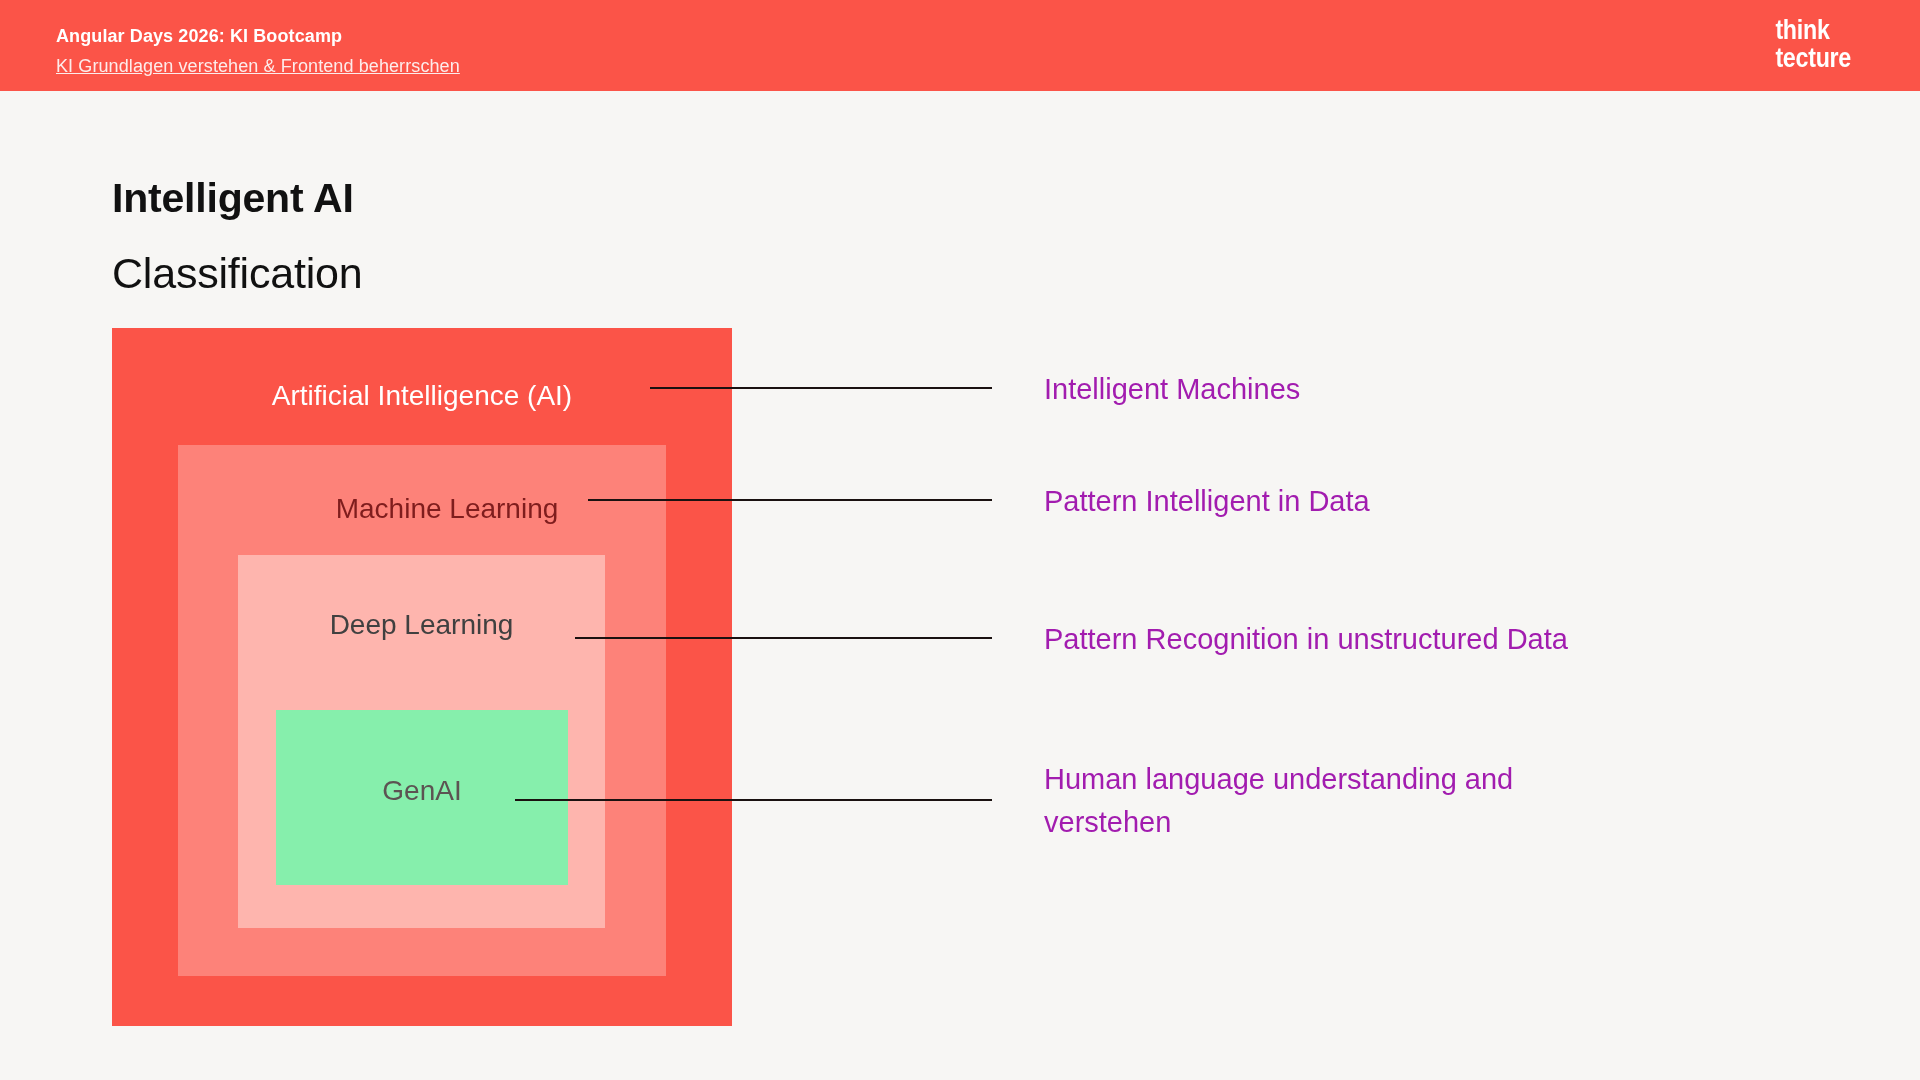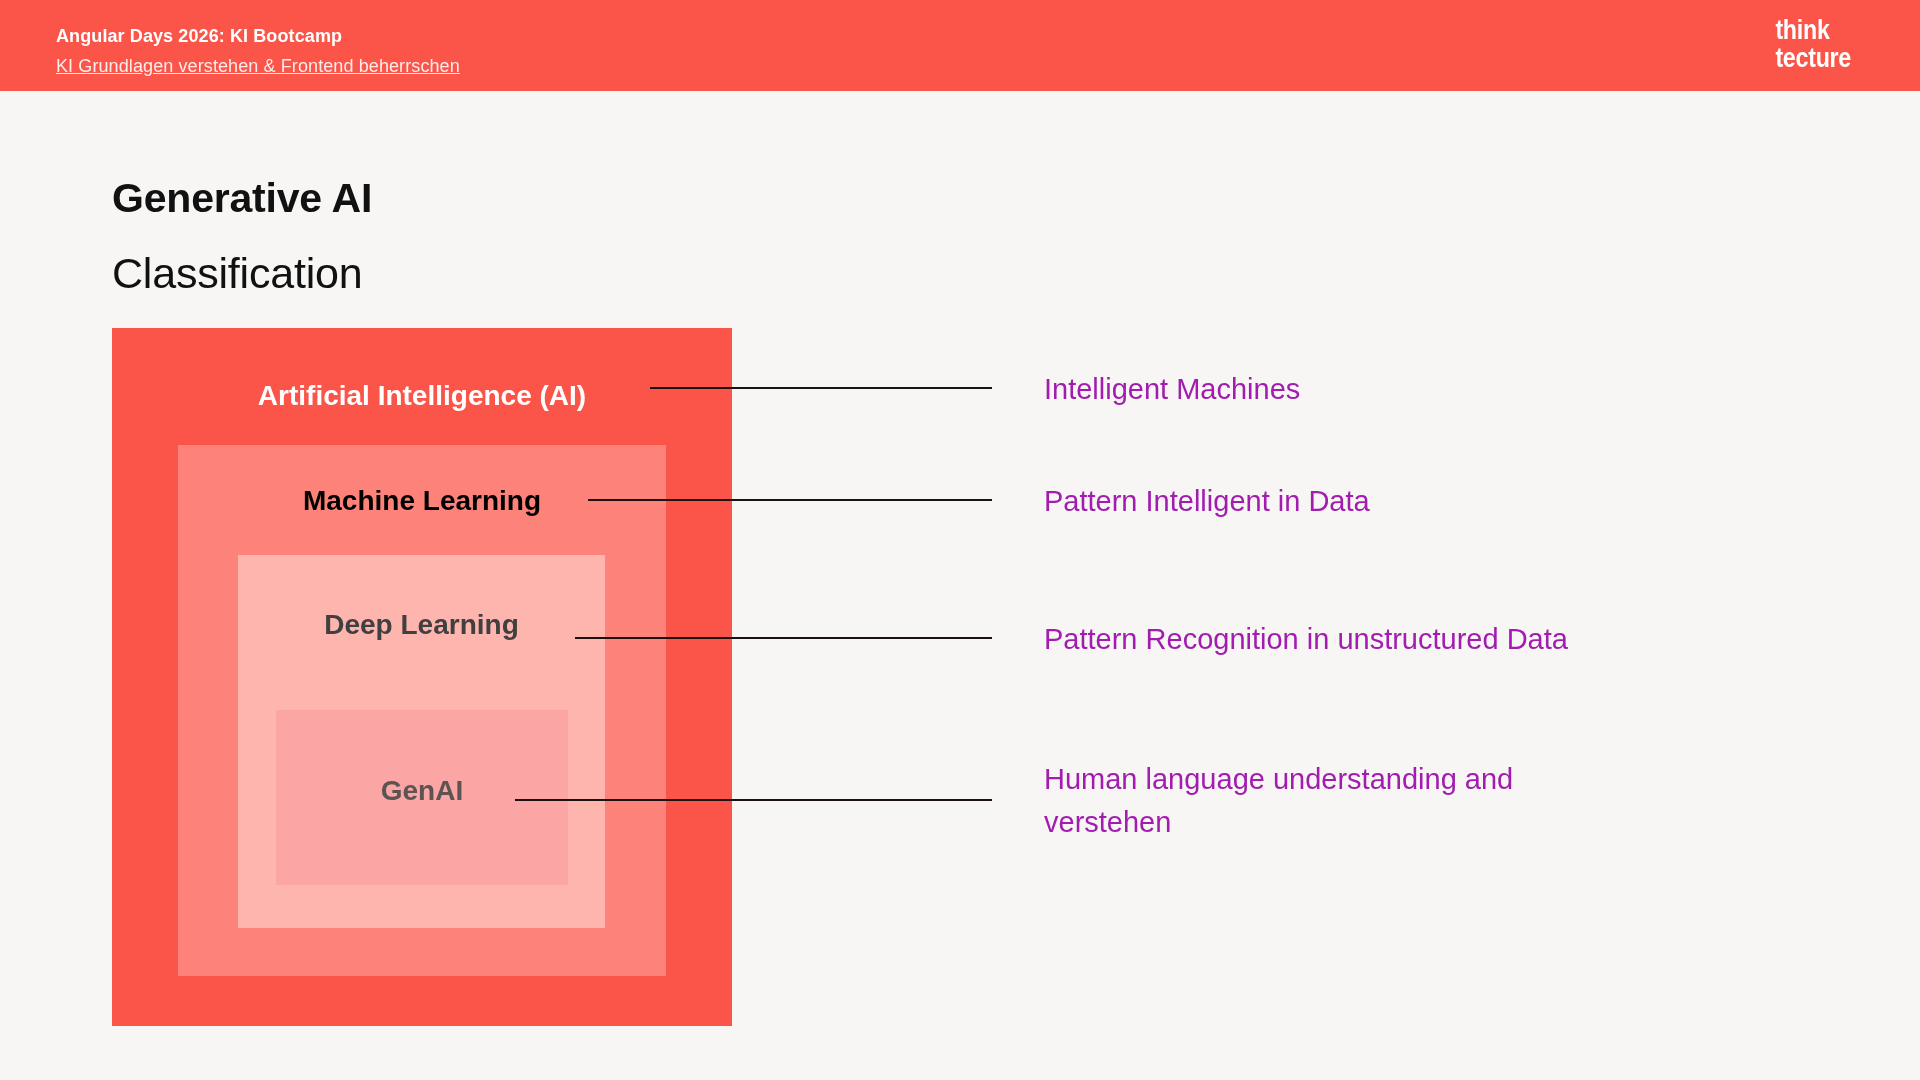--- a/index.html
+++ b/index.html
@@ -43,30 +43,30 @@
   .page-subtitle{
     position:absolute;left:112px;top:249px;
     font-size:43px;font-weight:400;color:#111111;
     letter-spacing:-.2px;white-space:nowrap;
   }
 
   
   .box{position:absolute;}
   .box-label{
     position:absolute;left:0;width:100%;
-    text-align:center;font-size:28px;font-weight:700;
+    text-align:center;font-size:28px;font-weight:400;
     white-space:nowrap;
   }
   .box-ai   { left:112px; top:328px; width:620px; height:698px; background:#fb5448; }
   .box-ml   { left:178px; top:445px; width:488px; height:531px; background:#fd8279; }
   .box-dl   { left:238px; top:555px; width:367px; height:373px; background:#feb5ae; }
-  .box-gen  { left:276px; top:710px; width:292px; height:175px; background:#fca5a5; }
+  .box-gen  { left:276px; top:710px; width:292px; height:175px; background:#86efac; }
 
   .label-ai  { top:52px;  color:#ffffff; }
-  .label-ml  { top:40px;  color:#000000; }
+  .label-ml  { top:48px;  color:#7f1d1d;margin-left:25px; }
   .label-dl  { top:54px;  color:#404040; }
   .label-gen { top:65px;  color:#5c5352; }
 
   
   .connector{position:absolute;height:2px;background:#1a1110;}
   .conn-1{left:650px;top:387px;width:342px;}
   .conn-2{left:588px;top:499px;width:404px;}
   .conn-3{left:575px;top:637px;width:417px;}
   .conn-4{left:515px;top:799px;width:477px;}
 
@@ -86,21 +86,21 @@
 
 <div class="header">
   <div class="header-title">Angular Days 2026: KI Bootcamp</div>
   <div class="header-subtitle">KI Grundlagen verstehen &amp; Frontend beherrschen</div>
   <div class="logo">
     <span>think</span>
     <span>tecture</span>
   </div>
 </div>
 
-<div class="page-title">Generative AI</div>
+<div class="page-title">Intelligent AI</div>
 <div class="page-subtitle">Classification</div>
 
 <div class="box box-ai">
   <div class="box-label label-ai">Artificial Intelligence (AI)</div>
 </div>
 
 <div class="box box-ml">
   <div class="box-label label-ml">Machine Learning</div>
 </div>
 

